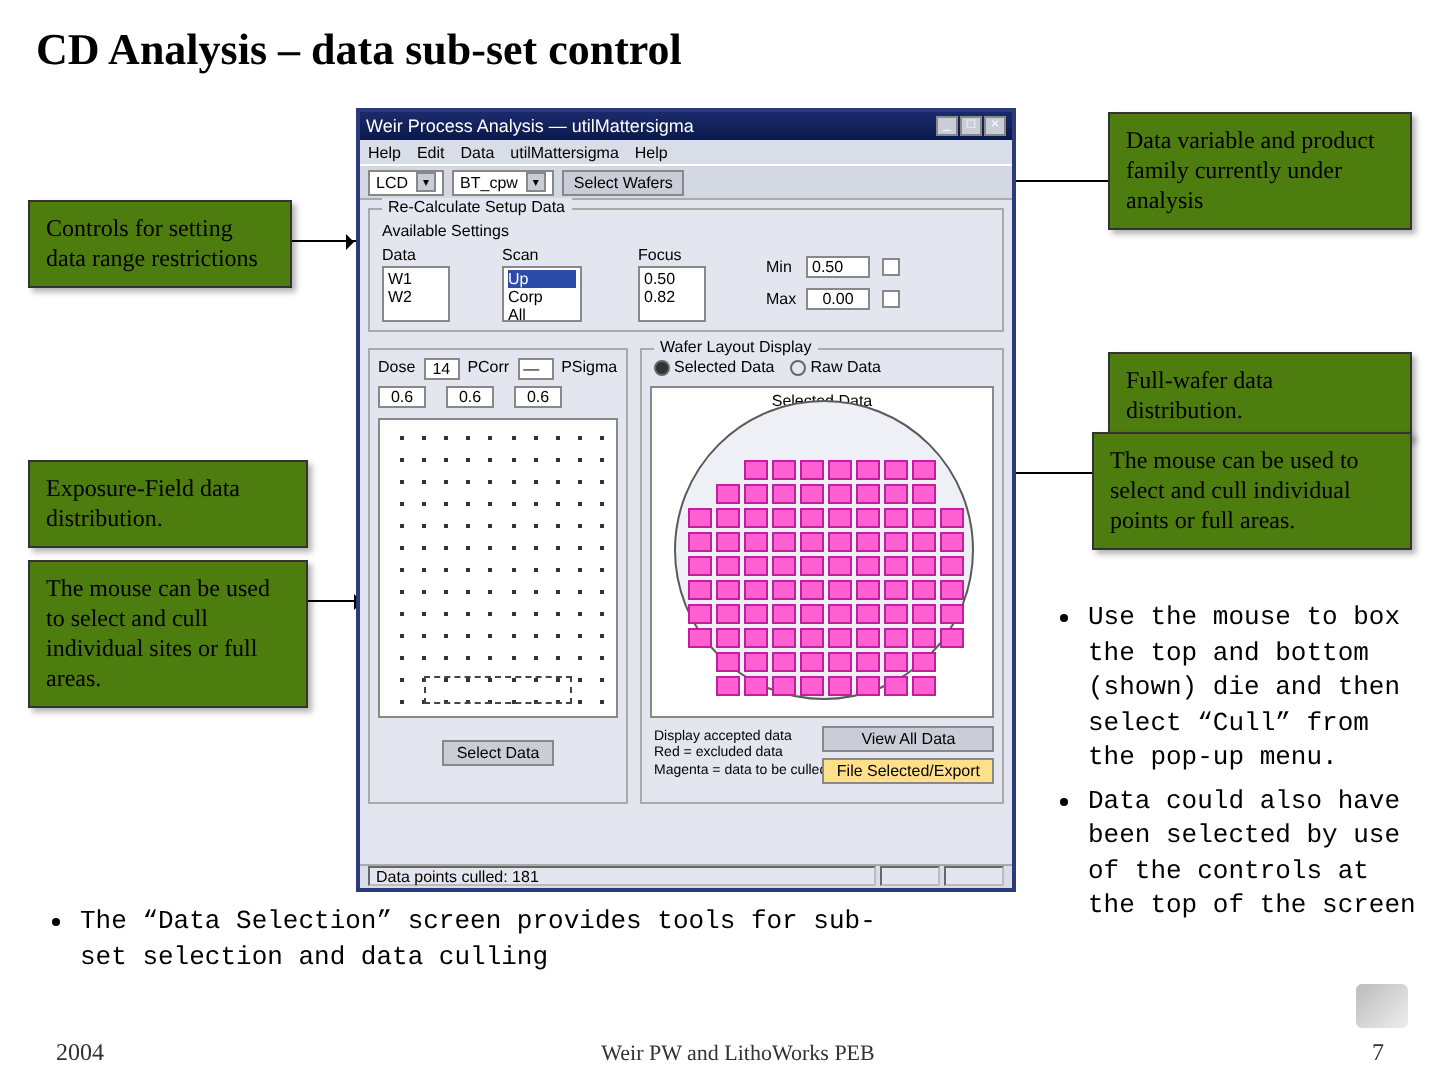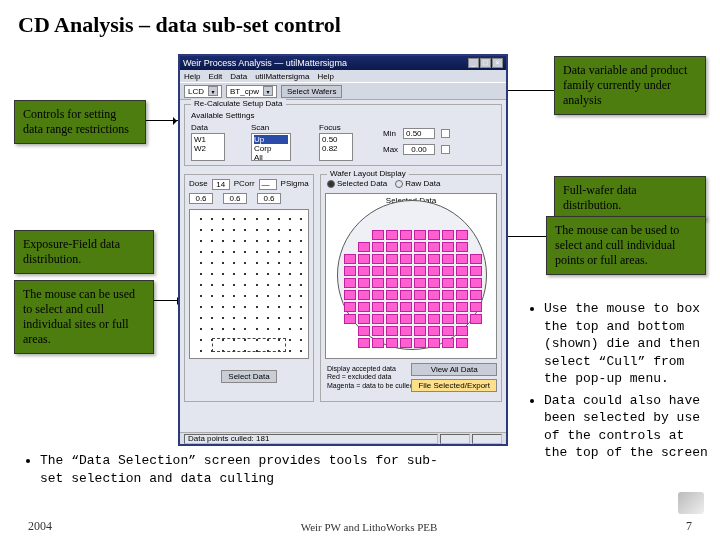--- a/index.html
+++ b/index.html
@@ -29,21 +29,21 @@
   .grp-setup .lbl2 { font-size: 8px; position: absolute; }
   .listbox { position: absolute; background: #fff; border: 1px solid #888; font-size: 8px; padding: 1px 2px; overflow: hidden; }
   .inp { background: #fff; border: 1px solid #888; font-size: 8px; padding: 0 2px; height: 11px; }
   .chk { width: 9px; height: 9px; border: 1px solid #888; background: #fff; display: inline-block; }
 
   .grp-left { position: absolute; left: 0; top: 70px; width: 130px; height: 228px; }
   .grp-right { position: absolute; left: 136px; top: 70px; right: 0; height: 228px; }
   .chartbox { position: absolute; background: #fff; border: 1px solid #888; }
   .statusrow { position: absolute; left: 0; right: 0; height: 18px; display: flex; align-items: center; gap: 4px; padding: 0 2px; }
   .btn { border: 1px solid #888; background: #c8cdd8; font-size: 8px; padding: 1px 6px; }
-  .statusbar { position: absolute; left: 0; right: 0; bottom: 0; height: 12px; background: #d9dde7; border-top: 1px solid #aaa; font-size: 8px; padding: 0 4px; display: flex; align-items: center; gap: 2px; }
+  .statusbar { position: absolute; left: 0; right: 0; bottom: 0; height: 12px; background: #d9dde7; border-top: 1px solid #aaa; font-size: 8px; padding: 0 4px; display: flex; align-items: flex-start; gap: 2px; }
   .sbcell { border: 1px inset #bbb; padding: 0 3px; height: 10px; display: flex; align-items: center; background:#e3e6ee; }
 
   .dotgrid { position: absolute; left: 10px; top: 8px; right: 8px; bottom: 8px; }
   .dotgrid span { position: absolute; width: 2px; height: 2px; background: #333; }
 
   .wafer { position: absolute; left: 50%; top: 50%; width: 150px; height: 150px; margin-left: -74px; margin-top: -76px; border: 1px solid #5a5a5a; border-radius: 50%; background: #eef0f6; }
   .selbox { position: absolute; border: 1px dashed #444; }
   .pinkcell { position: absolute; background: #ff5fd1; border: 1px solid #c020a0; width: 12px; height: 10px; font-size: 6px; color: #fff; text-align: center; line-height: 9px; }
 
   .bulleted { position: absolute; font-size: 13px; line-height: 1.35; font-family: Liberation Mono, monospace; }

